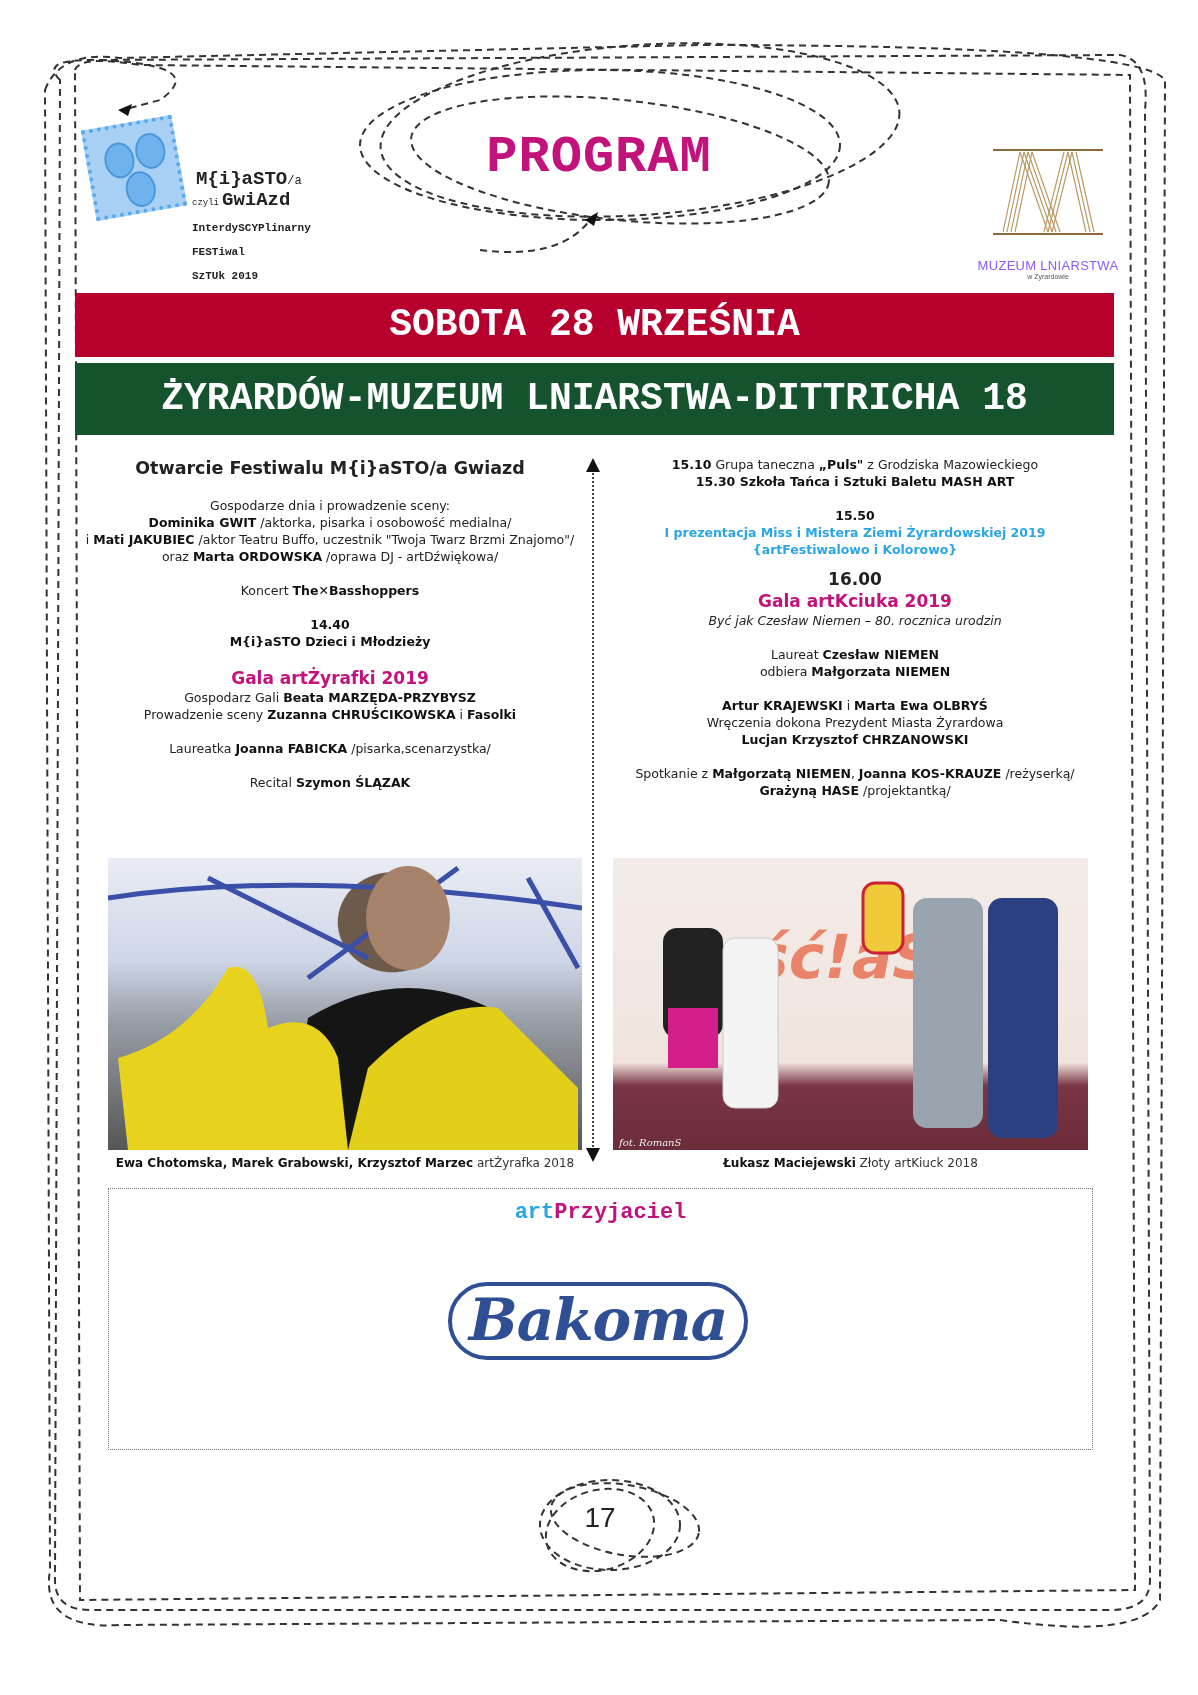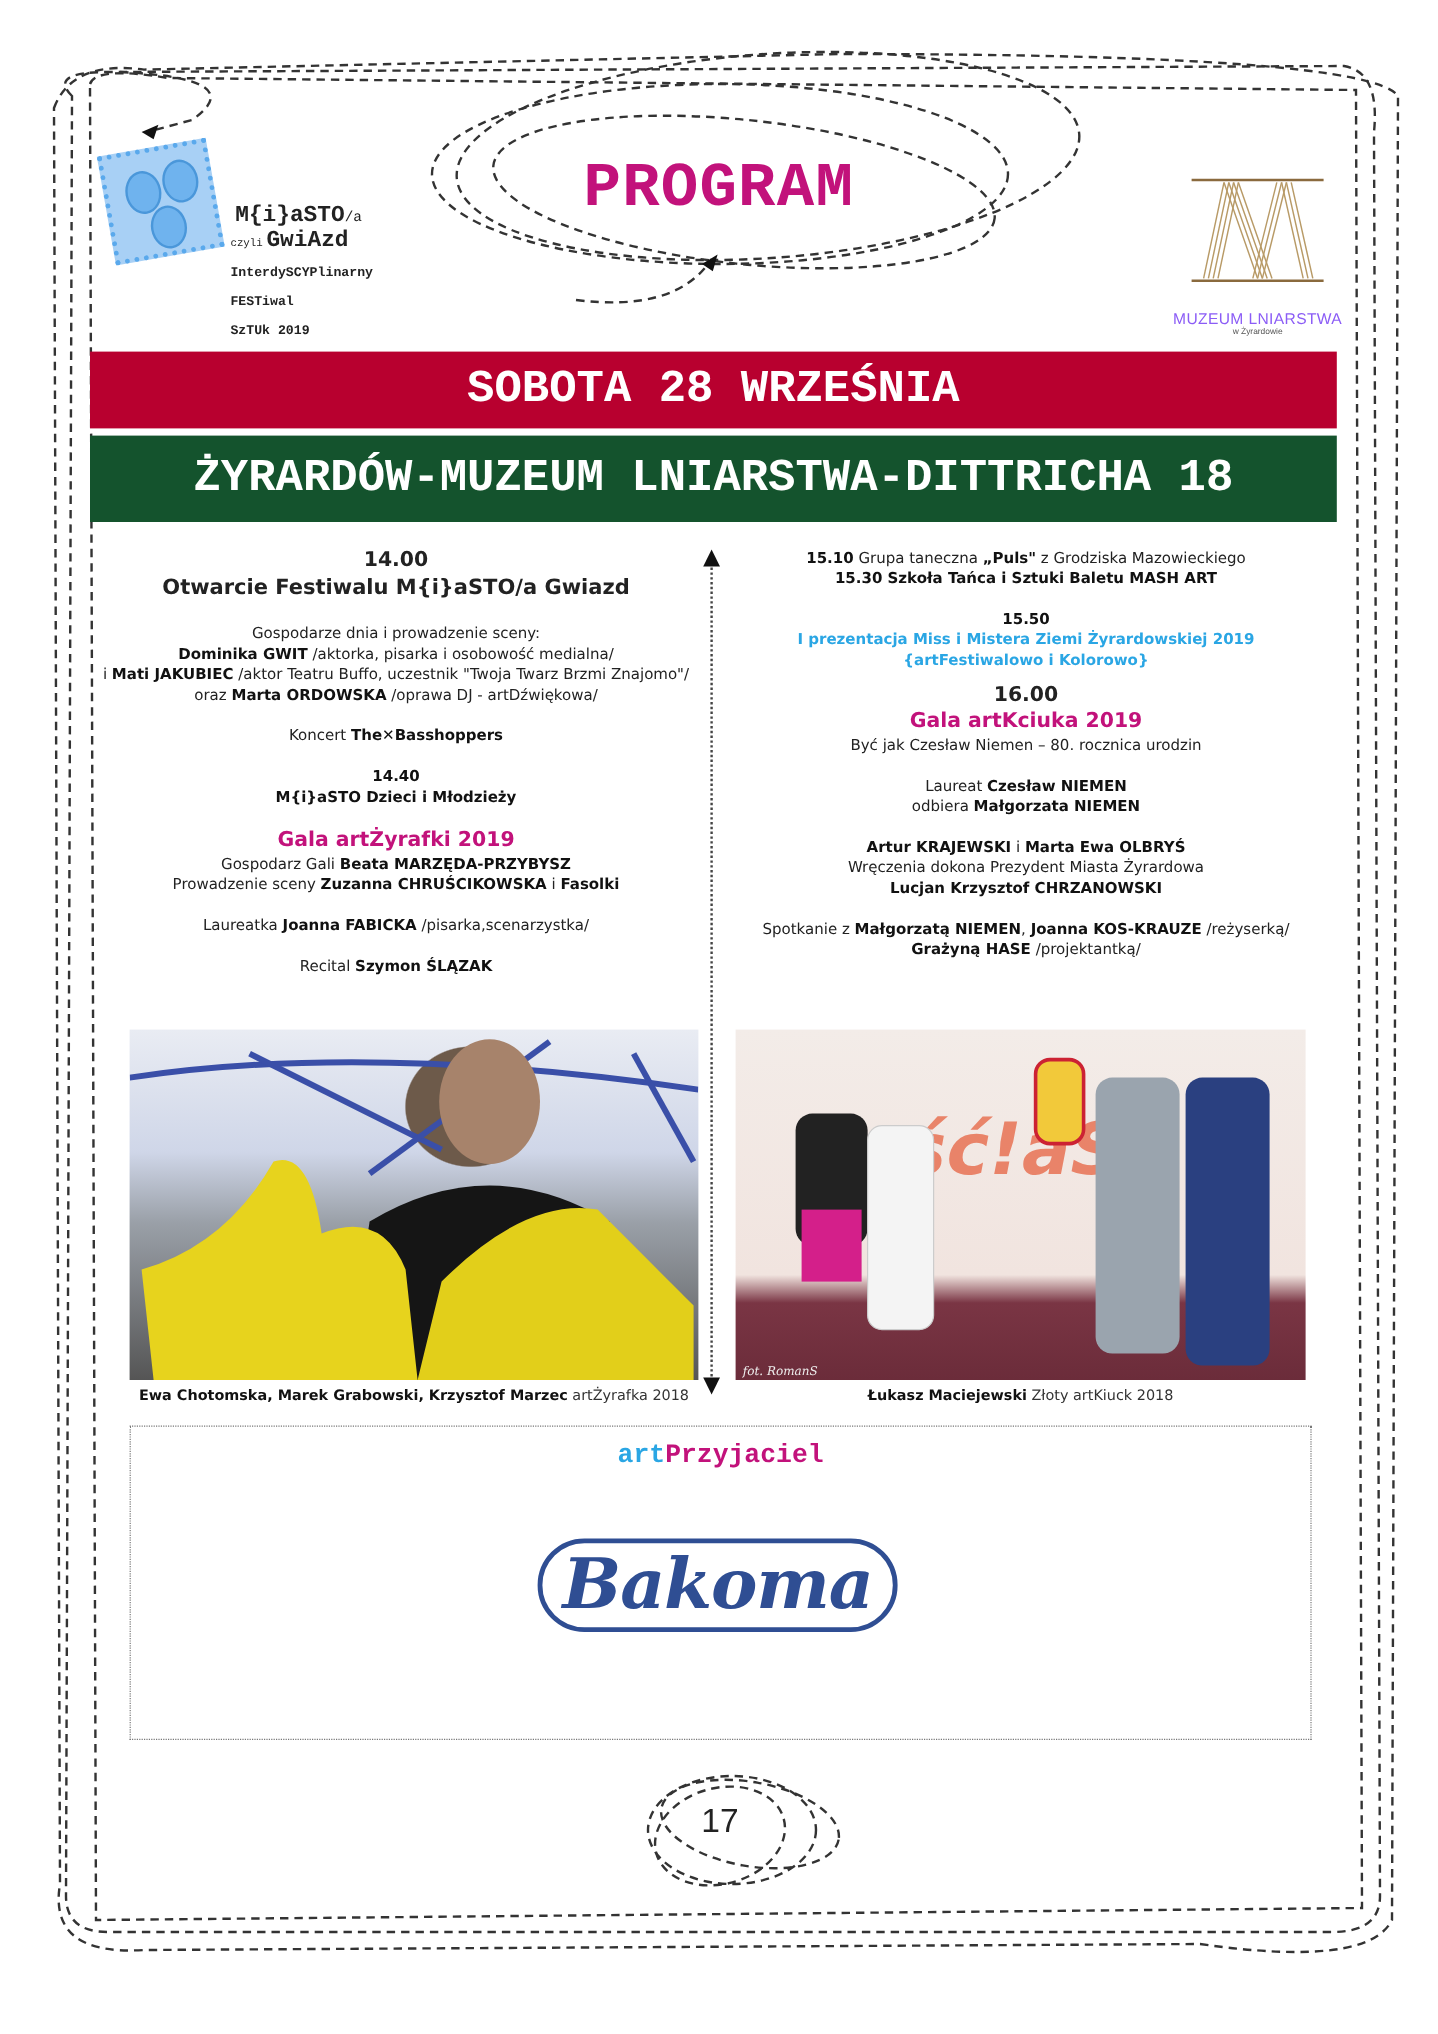--- a/index.html
+++ b/index.html
@@ -35,21 +35,21 @@
   
   .col { text-align:center; font-family:"DejaVu Sans", sans-serif; font-size:12.5px; line-height:17px; color:#222; }
   .col b { font-weight:bold; color:#111; }
   .col-left { left:80px; width:500px; top:456px; }
   .col-right { left:610px; width:490px; top:456px; }
   .big-time { font-size:17px; font-weight:bold; line-height:22px; }
   .big-title { font-size:17.5px; font-weight:bold; line-height:24px; }
   .pink { color:#c2127b; font-weight:bold; font-size:17px; line-height:22px; }
   .blue { color:#2aa6e4; font-weight:bold; }
   .gap { height:17px; }
-  .ital { }
+  .ital { font-style:italic; }
 
   .vline { left:592px; top:462px; width:0; height:688px; border-left:2px dotted #444; }
   .vline-arrow-top { left:586px; top:458px; width:0; height:0; border-left:7px solid transparent; border-right:7px solid transparent; border-bottom:14px solid #111; }
   .vline-arrow-bot { left:586px; top:1148px; width:0; height:0; border-left:7px solid transparent; border-right:7px solid transparent; border-top:14px solid #111; }
 
   
   .photo { overflow:hidden; }
   .photo-left { left:108px; top:858px; width:474px; height:292px;
     background:
       radial-gradient(ellipse 120px 110px at 60% 22%, #6d5a4a 0 45%, transparent 46%),
@@ -135,21 +135,20 @@
     </g>
   </svg>
   <div class="name">MUZEUM LNIARSTWA</div>
   <div class="sub">w Żyrardowie</div>
 </div>
 
 <div class="abs banner red">SOBOTA 28 WRZEŚNIA</div>
 <div class="abs banner mag">ŻYRARDÓW-MUZEUM LNIARSTWA-DITTRICHA 18</div>
 
 <div class="abs col col-left">
-  <div class="big-time">14.00</div>
   <div class="big-title">Otwarcie Festiwalu M{i}aSTO/a Gwiazd</div>
   <div class="gap"></div>
   <div>Gospodarze dnia i prowadzenie sceny:</div>
   <div><b>Dominika GWIT</b><span> /aktorka, pisarka i osobowość medialna/</span></div>
   <div><span>i </span><b>Mati JAKUBIEC</b><span> /aktor Teatru Buffo, uczestnik "Twoja Twarz Brzmi Znajomo"/</span></div>
   <div><span>oraz </span><b>Marta ORDOWSKA</b><span> /oprawa DJ - artDźwiękowa/</span></div>
   <div class="gap"></div>
   <div><span>Koncert </span><b>The✕Basshoppers</b></div>
   <div class="gap"></div>
   <div><b>14.40</b></div>

